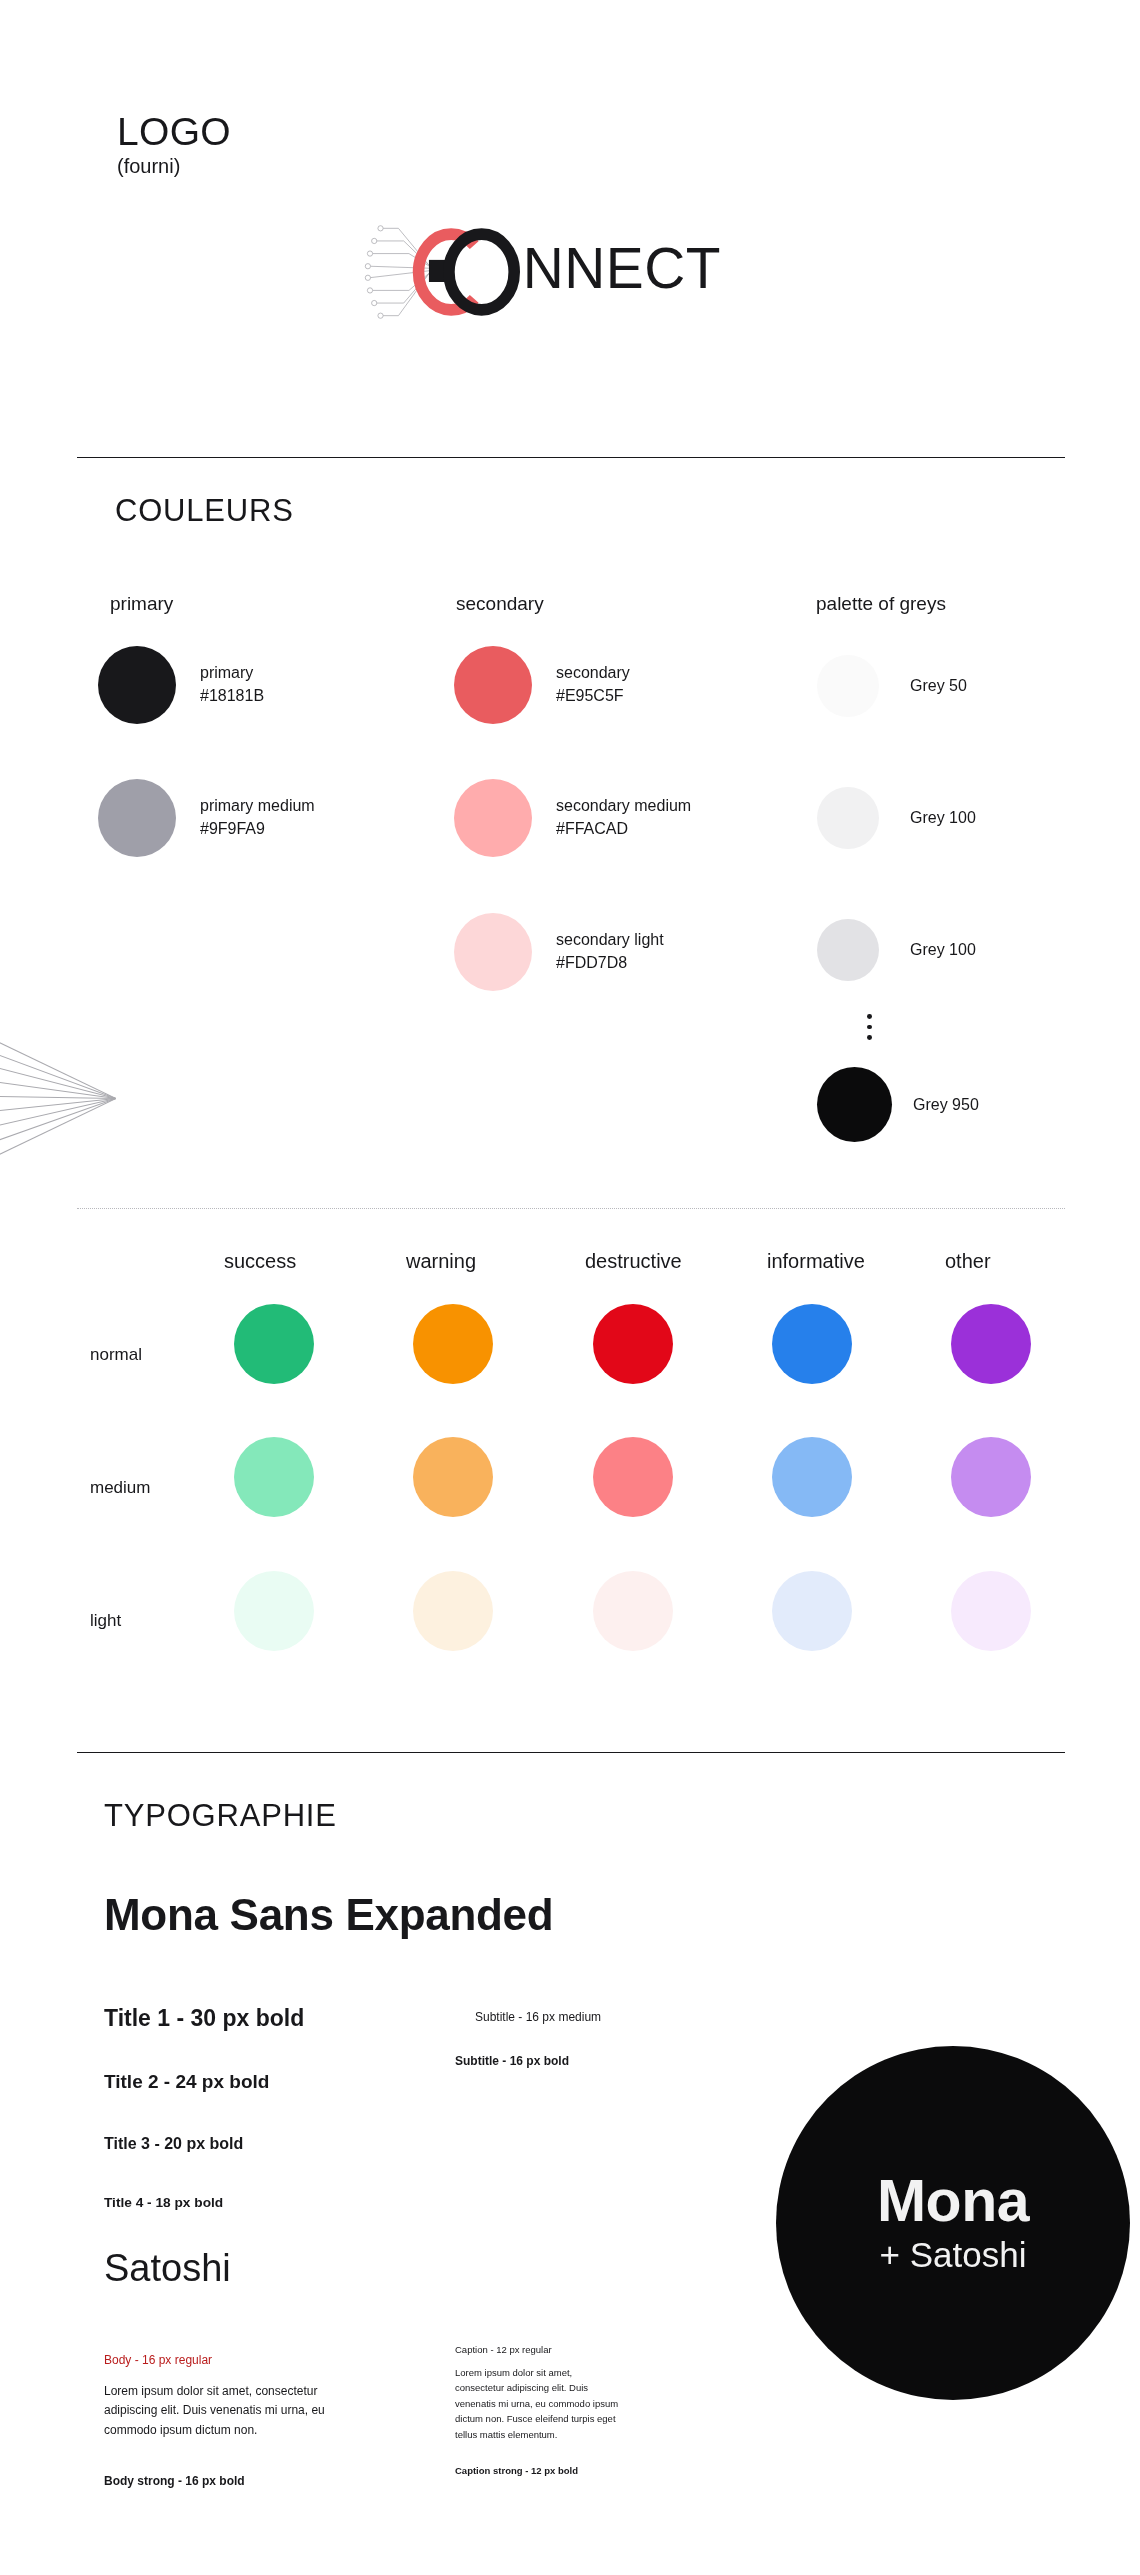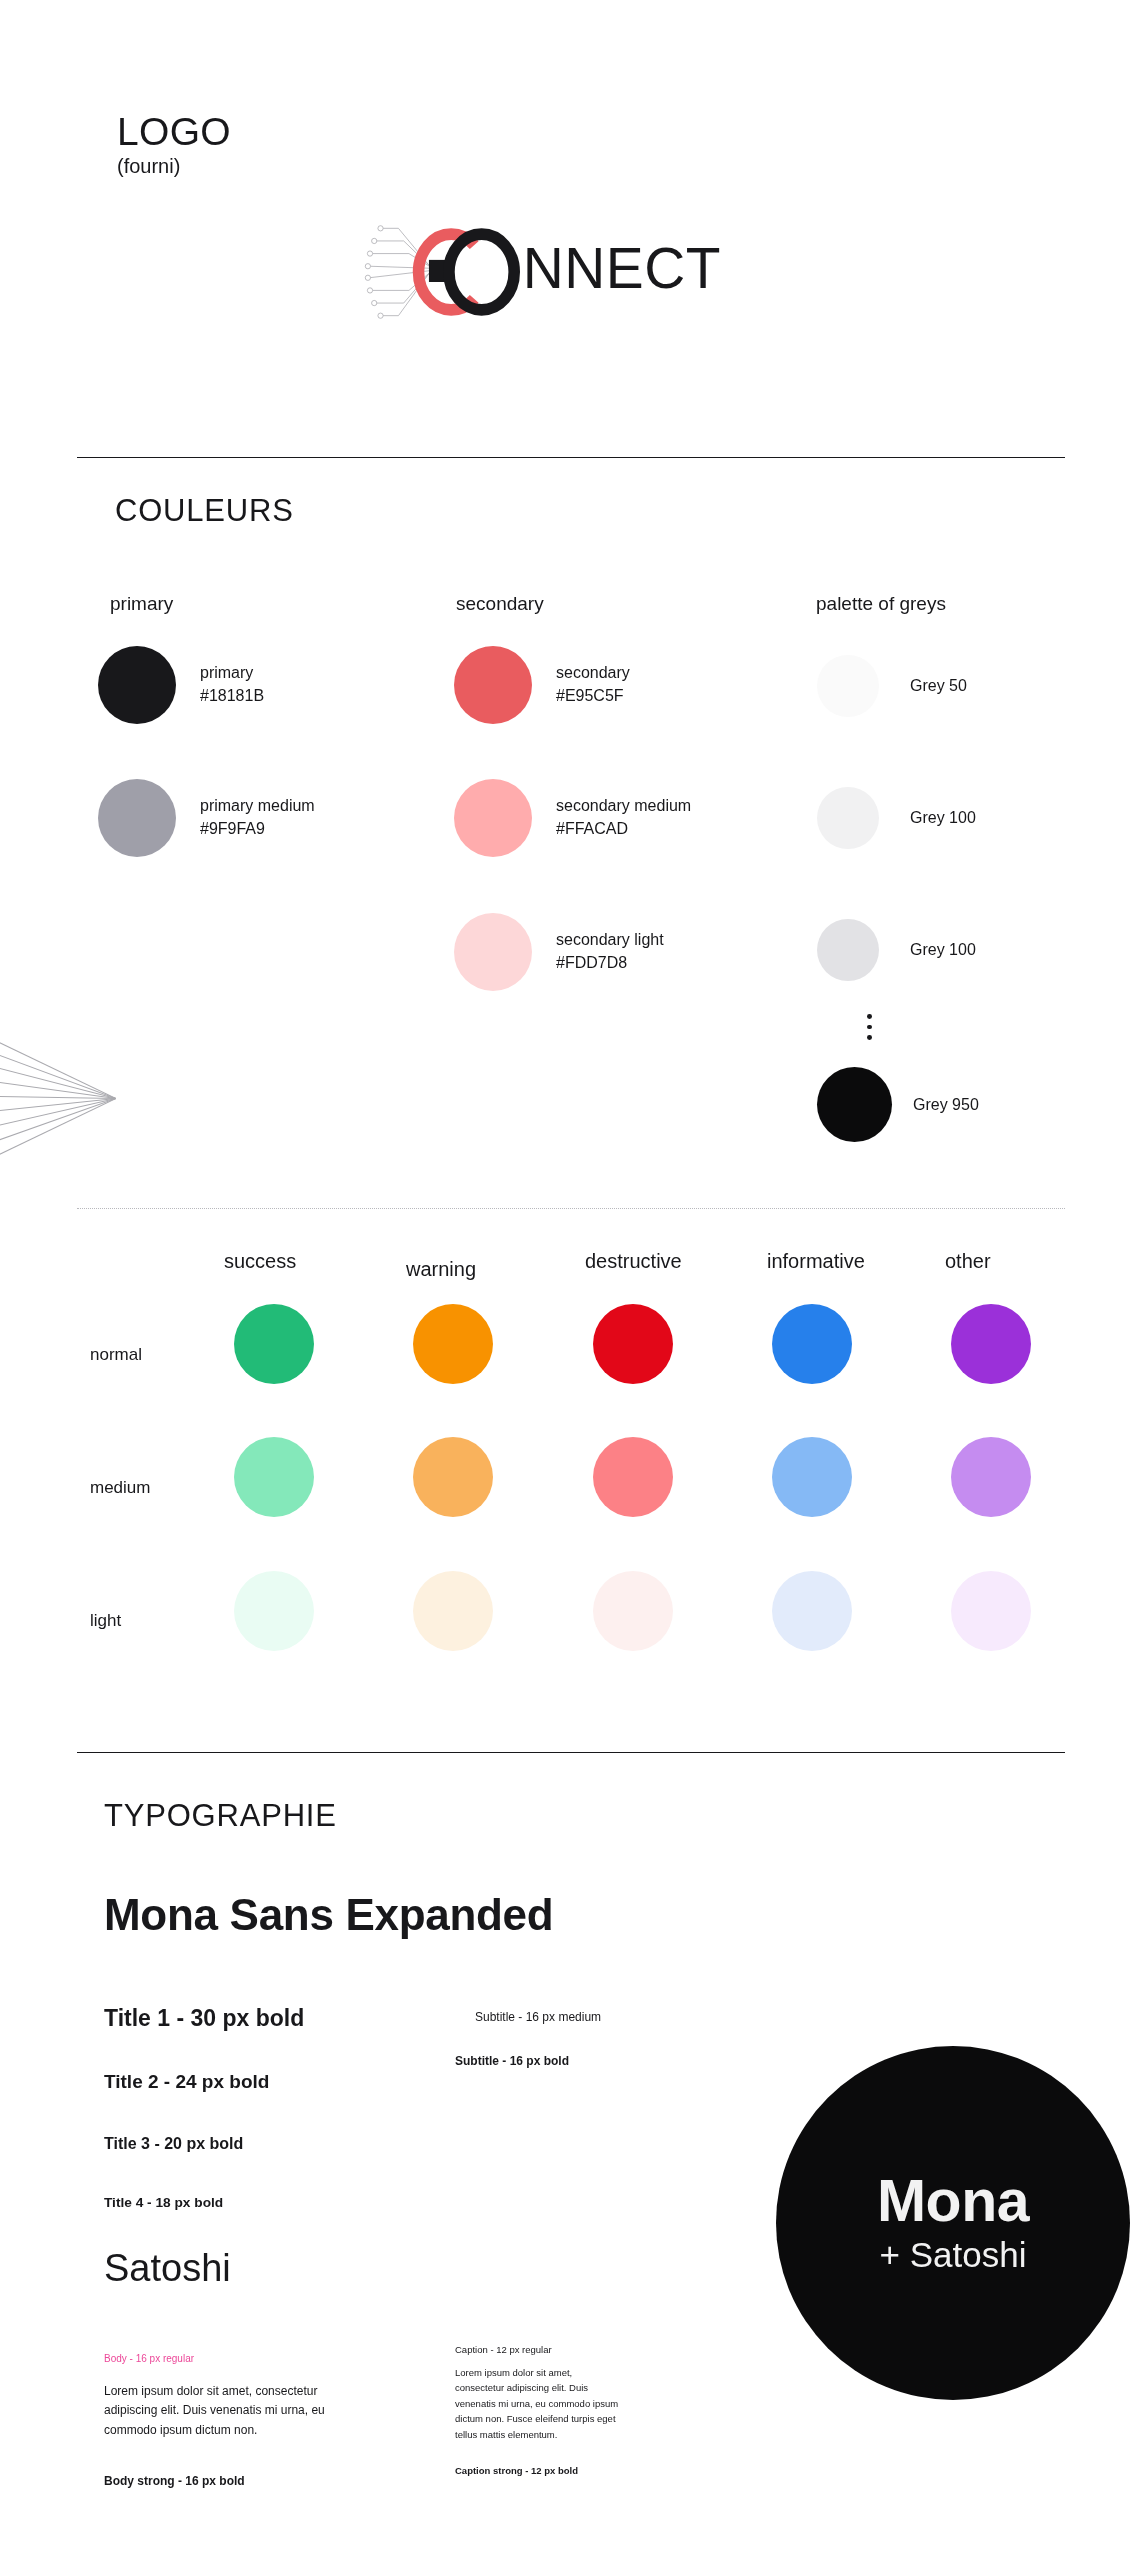--- a/index.html
+++ b/index.html
@@ -193,21 +193,21 @@
     line-height: 1;
     white-space: nowrap;
   }
   .t1 { font-size: 23px; font-weight: 700; }
   .t2 { font-size: 19px; font-weight: 700; }
   .t3 { font-size: 16px; font-weight: 700; }
   .t4 { font-size: 13.7px; font-weight: 700; }
   .sub-med { font-size: 12px; font-weight: 500; }
   .sub-bold { font-size: 12px; font-weight: 700; }
 
-  .body-label  { position:absolute; font-size: 10px; font-weight: 400; color:#ec4899; line-height:1; white-space:nowrap;}
+  .body-label  { position:absolute; font-size: 12px; font-weight: 400; color:#b91c1c; line-height:1; white-space:nowrap;}
   .body-strong { position:absolute; font-size: 12px; font-weight: 700; color:#18181b; line-height:1; white-space:nowrap;}
   .body-para {
     position: absolute;
     font-size: 12px;
     font-weight: 400;
     line-height: 1.62;
     color: #18181b;
     width: 227px;
   }
   .cap-label  { position:absolute; font-size: 9.5px; font-weight: 400; color:#18181b; line-height:1; white-space:nowrap;}
@@ -383,21 +383,21 @@
         <line x1="0" y1="350" x2="480" y2="240"></line>
         <line x1="0" y1="410" x2="480" y2="240"></line>
         <line x1="0" y1="470" x2="480" y2="240"></line>
       </g>
     </svg>
   </div>
 
   <div class="divider-dotted" style="top:1208px;"></div>
 
   <div class="sem-colhead" style="left:224px; top:1251px;">success</div>
-  <div class="sem-colhead" style="left:406px; top:1251px;margin-top:8px;">warning</div>
+  <div class="sem-colhead" style="left:406px; top:1251px;">warning</div>
   <div class="sem-colhead" style="left:585px; top:1251px;">destructive</div>
   <div class="sem-colhead" style="left:767px; top:1251px;">informative</div>
   <div class="sem-colhead" style="left:945px; top:1251px;">other</div>
 
   <div class="sem-rowhead" style="left:90px; top:1346px;">normal</div>
   <div class="sem-rowhead" style="left:90px; top:1479px;">medium</div>
   <div class="sem-rowhead" style="left:90px; top:1612px;">light</div>
 
   <div class="sem-dot" style="left:234px;  top:1304px; background:#22BB77;"></div>
   <div class="sem-dot" style="left:413px;  top:1304px; background:#F89200;"></div>

